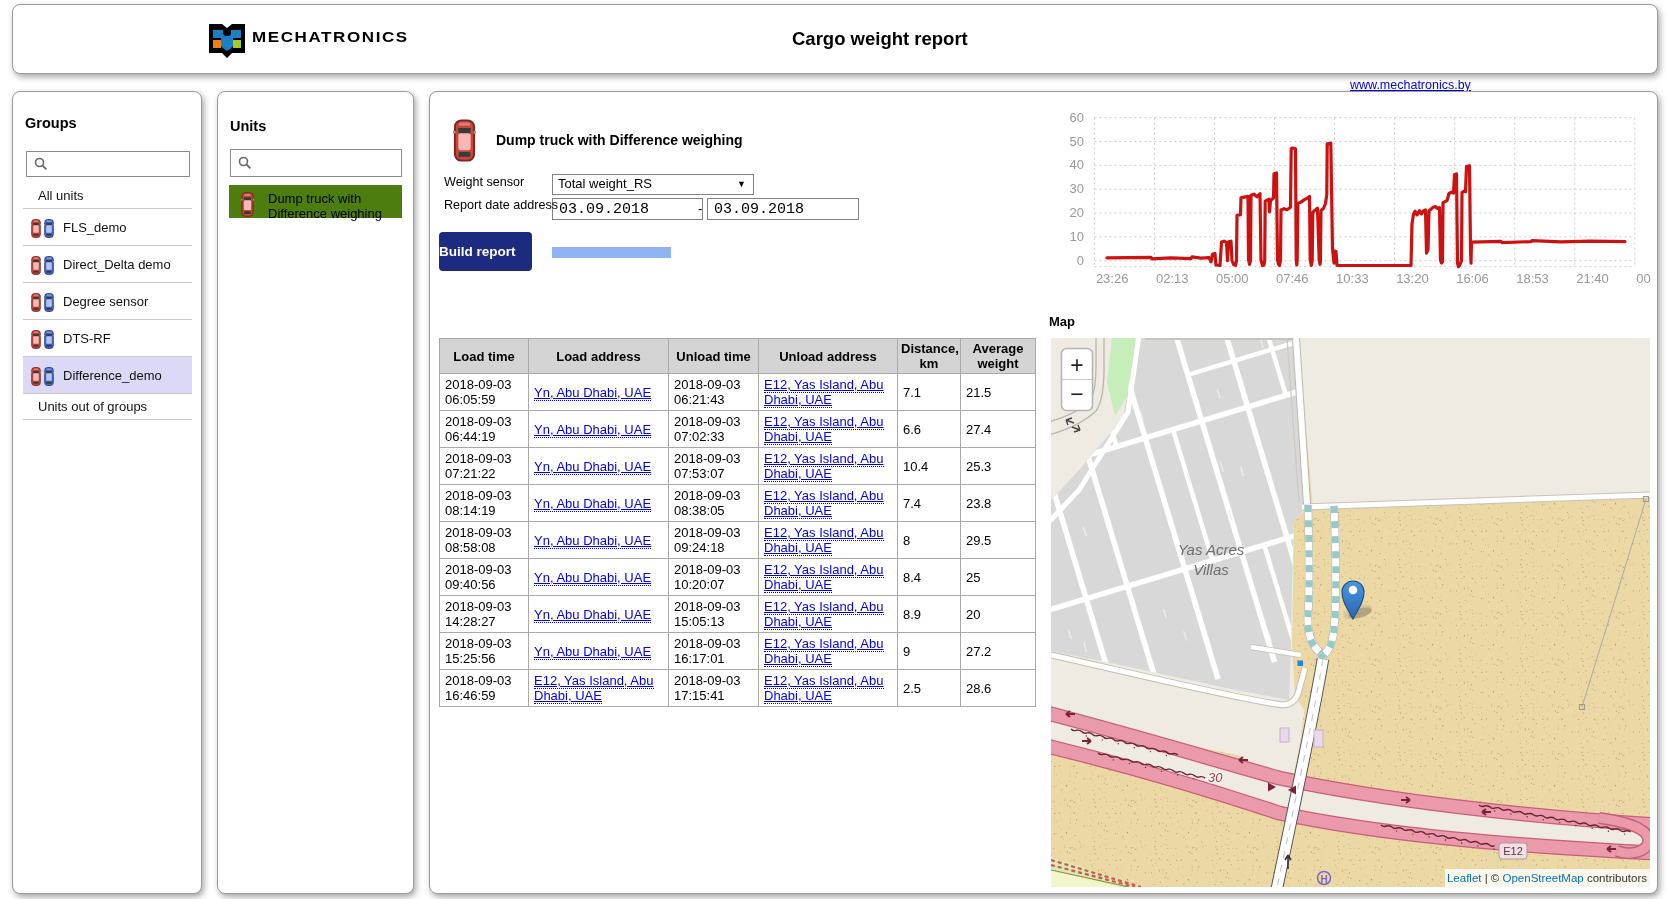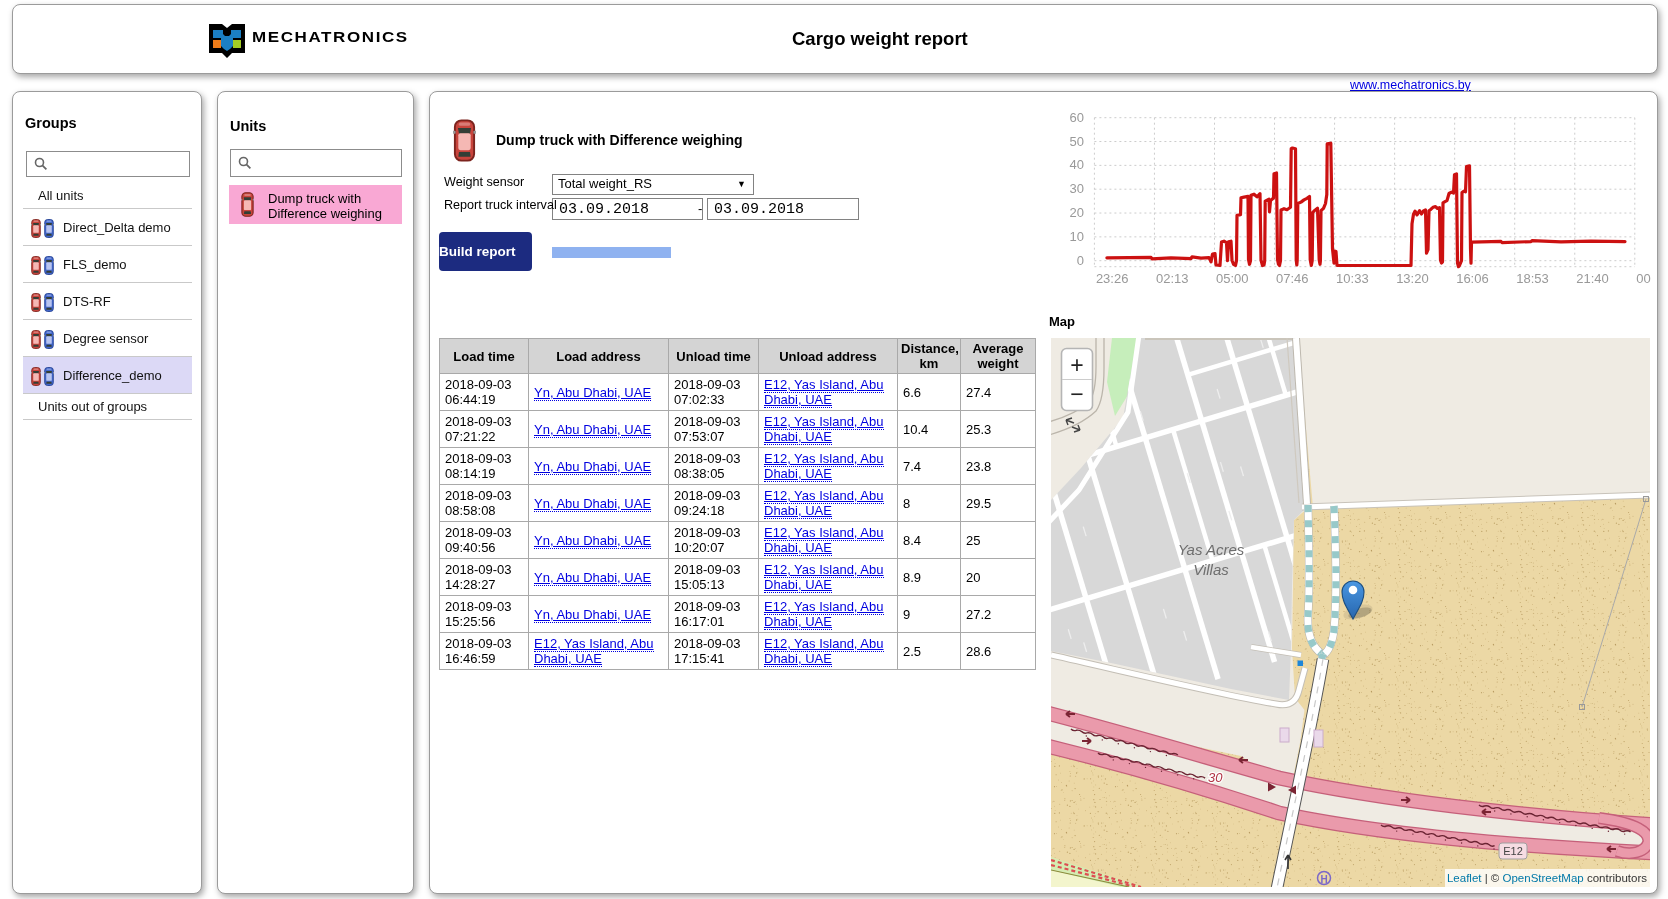--- a/index.html
+++ b/index.html
@@ -51,20 +51,41 @@
             </svg></div>
           <div style="position:absolute;left:20.5px;top:8px;"><svg width="10" height="23" viewBox="0 0 13 25">
               <rect x="0.9" y="0.8" width="11.2" height="23.4" rx="3.8" fill="#4468cc" stroke="#1e3c90" stroke-width="1.1"></rect>
               <rect x="3.2" y="2.1" width="6.6" height="1.8" rx="0.9" fill="rgba(255,255,255,0.3)"></rect>
               <rect x="-0.4" y="6.8" width="1.7" height="1.8" rx="0.5" fill="#9a9a9a"></rect>
               <rect x="11.7" y="6.8" width="1.7" height="1.8" rx="0.5" fill="#9a9a9a"></rect>
               <path d="M2.7,5.3 L10.3,5.3 L9.7,8.6 L3.3,8.6 Z" fill="#343e36"></path>
               <rect x="2.9" y="8.3" width="7.2" height="9.8" rx="1.2" fill="#b8c4f0"></rect>
               <path d="M3.3,19.2 L9.7,19.2 L10.1,21.9 L2.9,21.9 Z" fill="#343e36"></path>
             </svg></div>
+          <div style="position:absolute;left:40px;top:11px;">FLS_demo</div>
+        </div>
+        <div class="rowline" style="height:36px;position:relative;">
+          <div style="position:absolute;left:8px;top:8px;"><svg width="10" height="23" viewBox="0 0 13 25">
+              <rect x="0.9" y="0.8" width="11.2" height="23.4" rx="3.8" fill="#c8443c" stroke="#7c241e" stroke-width="1.1"></rect>
+              <rect x="3.2" y="2.1" width="6.6" height="1.8" rx="0.9" fill="rgba(255,255,255,0.3)"></rect>
+              <rect x="-0.4" y="6.8" width="1.7" height="1.8" rx="0.5" fill="#9a9a9a"></rect>
+              <rect x="11.7" y="6.8" width="1.7" height="1.8" rx="0.5" fill="#9a9a9a"></rect>
+              <path d="M2.7,5.3 L10.3,5.3 L9.7,8.6 L3.3,8.6 Z" fill="#343e36"></path>
+              <rect x="2.9" y="8.3" width="7.2" height="9.8" rx="1.2" fill="#f5b8b4"></rect>
+              <path d="M3.3,19.2 L9.7,19.2 L10.1,21.9 L2.9,21.9 Z" fill="#343e36"></path>
+            </svg></div>
+          <div style="position:absolute;left:20.5px;top:8px;"><svg width="10" height="23" viewBox="0 0 13 25">
+              <rect x="0.9" y="0.8" width="11.2" height="23.4" rx="3.8" fill="#4468cc" stroke="#1e3c90" stroke-width="1.1"></rect>
+              <rect x="3.2" y="2.1" width="6.6" height="1.8" rx="0.9" fill="rgba(255,255,255,0.3)"></rect>
+              <rect x="-0.4" y="6.8" width="1.7" height="1.8" rx="0.5" fill="#9a9a9a"></rect>
+              <rect x="11.7" y="6.8" width="1.7" height="1.8" rx="0.5" fill="#9a9a9a"></rect>
+              <path d="M2.7,5.3 L10.3,5.3 L9.7,8.6 L3.3,8.6 Z" fill="#343e36"></path>
+              <rect x="2.9" y="8.3" width="7.2" height="9.8" rx="1.2" fill="#b8c4f0"></rect>
+              <path d="M3.3,19.2 L9.7,19.2 L10.1,21.9 L2.9,21.9 Z" fill="#343e36"></path>
+            </svg></div>
           <div style="position:absolute;left:40px;top:11px;">Direct_Delta demo</div>
         </div>
         <div class="rowline" style="height:36px;position:relative;">
           <div style="position:absolute;left:8px;top:8px;"><svg width="10" height="23" viewBox="0 0 13 25">
               <rect x="0.9" y="0.8" width="11.2" height="23.4" rx="3.8" fill="#c8443c" stroke="#7c241e" stroke-width="1.1"></rect>
               <rect x="3.2" y="2.1" width="6.6" height="1.8" rx="0.9" fill="rgba(255,255,255,0.3)"></rect>
               <rect x="-0.4" y="6.8" width="1.7" height="1.8" rx="0.5" fill="#9a9a9a"></rect>
               <rect x="11.7" y="6.8" width="1.7" height="1.8" rx="0.5" fill="#9a9a9a"></rect>
               <path d="M2.7,5.3 L10.3,5.3 L9.7,8.6 L3.3,8.6 Z" fill="#343e36"></path>
               <rect x="2.9" y="8.3" width="7.2" height="9.8" rx="1.2" fill="#f5b8b4"></rect>
@@ -72,21 +93,21 @@
             </svg></div>
           <div style="position:absolute;left:20.5px;top:8px;"><svg width="10" height="23" viewBox="0 0 13 25">
               <rect x="0.9" y="0.8" width="11.2" height="23.4" rx="3.8" fill="#4468cc" stroke="#1e3c90" stroke-width="1.1"></rect>
               <rect x="3.2" y="2.1" width="6.6" height="1.8" rx="0.9" fill="rgba(255,255,255,0.3)"></rect>
               <rect x="-0.4" y="6.8" width="1.7" height="1.8" rx="0.5" fill="#9a9a9a"></rect>
               <rect x="11.7" y="6.8" width="1.7" height="1.8" rx="0.5" fill="#9a9a9a"></rect>
               <path d="M2.7,5.3 L10.3,5.3 L9.7,8.6 L3.3,8.6 Z" fill="#343e36"></path>
               <rect x="2.9" y="8.3" width="7.2" height="9.8" rx="1.2" fill="#b8c4f0"></rect>
               <path d="M3.3,19.2 L9.7,19.2 L10.1,21.9 L2.9,21.9 Z" fill="#343e36"></path>
             </svg></div>
-          <div style="position:absolute;left:40px;top:11px;">FLS_demo</div>
+          <div style="position:absolute;left:40px;top:11px;">Degree sensor</div>
         </div>
         <div class="rowline" style="height:36px;position:relative;">
           <div style="position:absolute;left:8px;top:8px;"><svg width="10" height="23" viewBox="0 0 13 25">
               <rect x="0.9" y="0.8" width="11.2" height="23.4" rx="3.8" fill="#c8443c" stroke="#7c241e" stroke-width="1.1"></rect>
               <rect x="3.2" y="2.1" width="6.6" height="1.8" rx="0.9" fill="rgba(255,255,255,0.3)"></rect>
               <rect x="-0.4" y="6.8" width="1.7" height="1.8" rx="0.5" fill="#9a9a9a"></rect>
               <rect x="11.7" y="6.8" width="1.7" height="1.8" rx="0.5" fill="#9a9a9a"></rect>
               <path d="M2.7,5.3 L10.3,5.3 L9.7,8.6 L3.3,8.6 Z" fill="#343e36"></path>
               <rect x="2.9" y="8.3" width="7.2" height="9.8" rx="1.2" fill="#f5b8b4"></rect>
               <path d="M3.3,19.2 L9.7,19.2 L10.1,21.9 L2.9,21.9 Z" fill="#343e36"></path>
@@ -94,41 +115,20 @@
           <div style="position:absolute;left:20.5px;top:8px;"><svg width="10" height="23" viewBox="0 0 13 25">
               <rect x="0.9" y="0.8" width="11.2" height="23.4" rx="3.8" fill="#4468cc" stroke="#1e3c90" stroke-width="1.1"></rect>
               <rect x="3.2" y="2.1" width="6.6" height="1.8" rx="0.9" fill="rgba(255,255,255,0.3)"></rect>
               <rect x="-0.4" y="6.8" width="1.7" height="1.8" rx="0.5" fill="#9a9a9a"></rect>
               <rect x="11.7" y="6.8" width="1.7" height="1.8" rx="0.5" fill="#9a9a9a"></rect>
               <path d="M2.7,5.3 L10.3,5.3 L9.7,8.6 L3.3,8.6 Z" fill="#343e36"></path>
               <rect x="2.9" y="8.3" width="7.2" height="9.8" rx="1.2" fill="#b8c4f0"></rect>
               <path d="M3.3,19.2 L9.7,19.2 L10.1,21.9 L2.9,21.9 Z" fill="#343e36"></path>
             </svg></div>
           <div style="position:absolute;left:40px;top:11px;">DTS-RF</div>
-        </div>
-        <div class="rowline" style="height:36px;position:relative;">
-          <div style="position:absolute;left:8px;top:8px;"><svg width="10" height="23" viewBox="0 0 13 25">
-              <rect x="0.9" y="0.8" width="11.2" height="23.4" rx="3.8" fill="#c8443c" stroke="#7c241e" stroke-width="1.1"></rect>
-              <rect x="3.2" y="2.1" width="6.6" height="1.8" rx="0.9" fill="rgba(255,255,255,0.3)"></rect>
-              <rect x="-0.4" y="6.8" width="1.7" height="1.8" rx="0.5" fill="#9a9a9a"></rect>
-              <rect x="11.7" y="6.8" width="1.7" height="1.8" rx="0.5" fill="#9a9a9a"></rect>
-              <path d="M2.7,5.3 L10.3,5.3 L9.7,8.6 L3.3,8.6 Z" fill="#343e36"></path>
-              <rect x="2.9" y="8.3" width="7.2" height="9.8" rx="1.2" fill="#f5b8b4"></rect>
-              <path d="M3.3,19.2 L9.7,19.2 L10.1,21.9 L2.9,21.9 Z" fill="#343e36"></path>
-            </svg></div>
-          <div style="position:absolute;left:20.5px;top:8px;"><svg width="10" height="23" viewBox="0 0 13 25">
-              <rect x="0.9" y="0.8" width="11.2" height="23.4" rx="3.8" fill="#4468cc" stroke="#1e3c90" stroke-width="1.1"></rect>
-              <rect x="3.2" y="2.1" width="6.6" height="1.8" rx="0.9" fill="rgba(255,255,255,0.3)"></rect>
-              <rect x="-0.4" y="6.8" width="1.7" height="1.8" rx="0.5" fill="#9a9a9a"></rect>
-              <rect x="11.7" y="6.8" width="1.7" height="1.8" rx="0.5" fill="#9a9a9a"></rect>
-              <path d="M2.7,5.3 L10.3,5.3 L9.7,8.6 L3.3,8.6 Z" fill="#343e36"></path>
-              <rect x="2.9" y="8.3" width="7.2" height="9.8" rx="1.2" fill="#b8c4f0"></rect>
-              <path d="M3.3,19.2 L9.7,19.2 L10.1,21.9 L2.9,21.9 Z" fill="#343e36"></path>
-            </svg></div>
-          <div style="position:absolute;left:40px;top:11px;">Degree sensor</div>
         </div>
         <div class="rowline" style="height:36px;background:#dcd9f6;position:relative;">
           <div style="position:absolute;left:8px;top:8px;"><svg width="10" height="23" viewBox="0 0 13 25">
               <rect x="0.9" y="0.8" width="11.2" height="23.4" rx="3.8" fill="#c8443c" stroke="#7c241e" stroke-width="1.1"></rect>
               <rect x="3.2" y="2.1" width="6.6" height="1.8" rx="0.9" fill="rgba(255,255,255,0.3)"></rect>
               <rect x="-0.4" y="6.8" width="1.7" height="1.8" rx="0.5" fill="#9a9a9a"></rect>
               <rect x="11.7" y="6.8" width="1.7" height="1.8" rx="0.5" fill="#9a9a9a"></rect>
               <path d="M2.7,5.3 L10.3,5.3 L9.7,8.6 L3.3,8.6 Z" fill="#343e36"></path>
               <rect x="2.9" y="8.3" width="7.2" height="9.8" rx="1.2" fill="#f5b8b4"></rect>
               <path d="M3.3,19.2 L9.7,19.2 L10.1,21.9 L2.9,21.9 Z" fill="#343e36"></path>
@@ -149,21 +149,21 @@
 </div>
 
 <div class="panel" style="left:217px;top:91px;width:195px;height:801px;">
   <div class="ptitle" style="position:absolute;left:12px;top:26px;">Units</div>
   <div class="search" style="left:12px;top:57px;width:170px;height:26px;">
     <svg width="14" height="14" viewBox="0 0 14 14" style="position:absolute;left:7px;top:6px;">
       <circle cx="5.5" cy="5.5" r="4" fill="none" stroke="#666" stroke-width="1.6"></circle>
       <line x1="8.6" y1="8.6" x2="12.4" y2="12.4" stroke="#666" stroke-width="1.8"></line>
     </svg>
   </div>
-  <div style="position:absolute;left:11px;top:93px;width:173px;height:39px;background:#f9a8d4;">
+  <div style="position:absolute;left:11px;top:93px;width:173px;height:33px;background:#4d7c0f;">
     <div style="position:absolute;left:12px;top:7px;" id="unitcar"><svg width="13" height="25" viewBox="0 0 13 25">
             <rect x="0.9" y="0.8" width="11.2" height="23.4" rx="3.8" fill="#c8443c" stroke="#7c241e" stroke-width="1.1"></rect>
             <rect x="3.2" y="2.1" width="6.6" height="1.8" rx="0.9" fill="rgba(255,255,255,0.3)"></rect>
             <rect x="-0.4" y="6.8" width="1.7" height="1.8" rx="0.5" fill="#9a9a9a"></rect>
             <rect x="11.7" y="6.8" width="1.7" height="1.8" rx="0.5" fill="#9a9a9a"></rect>
             <path d="M2.7,5.3 L10.3,5.3 L9.7,8.6 L3.3,8.6 Z" fill="#343e36"></path>
             <rect x="2.9" y="8.3" width="7.2" height="9.8" rx="1.2" fill="#f5b8b4"></rect>
             <path d="M3.3,19.2 L9.7,19.2 L10.1,21.9 L2.9,21.9 Z" fill="#343e36"></path>
           </svg></div>
     <div style="position:absolute;left:39px;top:6px;line-height:15px;font-size:13px;">Dump truck with<br>Difference weighing</div>
@@ -180,21 +180,21 @@
           <rect x="2.9" y="8.3" width="7.2" height="9.8" rx="1.2" fill="#f5b8b4"></rect>
           <path d="M3.3,19.2 L9.7,19.2 L10.1,21.9 L2.9,21.9 Z" fill="#343e36"></path>
         </svg></div>
   <div style="position:absolute;left:66px;top:40px;font-weight:bold;font-size:14px;">Dump truck with Difference weighing</div>
 
   <div style="position:absolute;left:14px;top:83px;font-size:12.6px;">Weight sensor</div>
   <div style="position:absolute;left:122px;top:82px;width:200px;height:19px;border:1px solid #828282;background:#fff;">
     <div style="position:absolute;left:5px;top:1px;font-size:13px;">Total weight_RS</div>
     <div style="position:absolute;right:7px;top:4px;font-size:9px;">▼</div>
   </div>
-  <div style="position:absolute;left:14px;top:106px;font-size:12.6px;z-index:3;">Report truck interval</div>
+  <div style="position:absolute;left:14px;top:106px;font-size:12.6px;z-index:3;">Report date address</div>
   <div style="position:absolute;left:122px;top:106px;width:143px;height:20px;border:1px solid #828282;background:#fff;
               font-family:'Liberation Mono',monospace;font-size:15px;line-height:21px;padding-left:6px;">03.09.2018</div>
   <div style="position:absolute;left:268px;top:109px;font-size:13px;">-</div>
   <div style="position:absolute;left:277px;top:106px;width:144px;height:20px;border:1px solid #828282;background:#fff;
               font-family:'Liberation Mono',monospace;font-size:15px;line-height:21px;padding-left:6px;">03.09.2018</div>
 
   <div style="position:absolute;left:9px;top:140px;width:93px;height:39px;background:#1c2b80;border-radius:4px;
               color:#fff;font-weight:bold;font-size:13.5px;line-height:39px;">Build report</div>
   <div style="position:absolute;left:122px;top:155px;width:119px;height:11px;background:#8fb2f0;"></div>
 
@@ -210,20 +210,28 @@
             <col style="width:75px">
           </colgroup>
           <tbody>
             <tr style="background:#d4d4d4;font-weight:bold;text-align:center;">
               <td>Load time</td>
               <td>Load address</td>
               <td>Unload time</td>
               <td>Unload address</td>
               <td>Distance, km</td>
               <td>Average weight</td>
+            </tr>
+            <tr>
+              <td>2018-09-03 06:05:59</td>
+              <td><a class="lnk dd" href="#">Yn, Abu Dhabi, UAE</a></td>
+              <td>2018-09-03 06:21:43</td>
+              <td><a class="lnk dd" href="#">E12, Yas Island, Abu Dhabi, UAE</a></td>
+              <td style="vertical-align:middle;">7.1</td>
+              <td style="vertical-align:middle;">21.5</td>
             </tr>
             <tr>
               <td>2018-09-03 06:44:19</td>
               <td><a class="lnk dd" href="#">Yn, Abu Dhabi, UAE</a></td>
               <td>2018-09-03 07:02:33</td>
               <td><a class="lnk dd" href="#">E12, Yas Island, Abu Dhabi, UAE</a></td>
               <td style="vertical-align:middle;">6.6</td>
               <td style="vertical-align:middle;">27.4</td>
             </tr>
             <tr>

